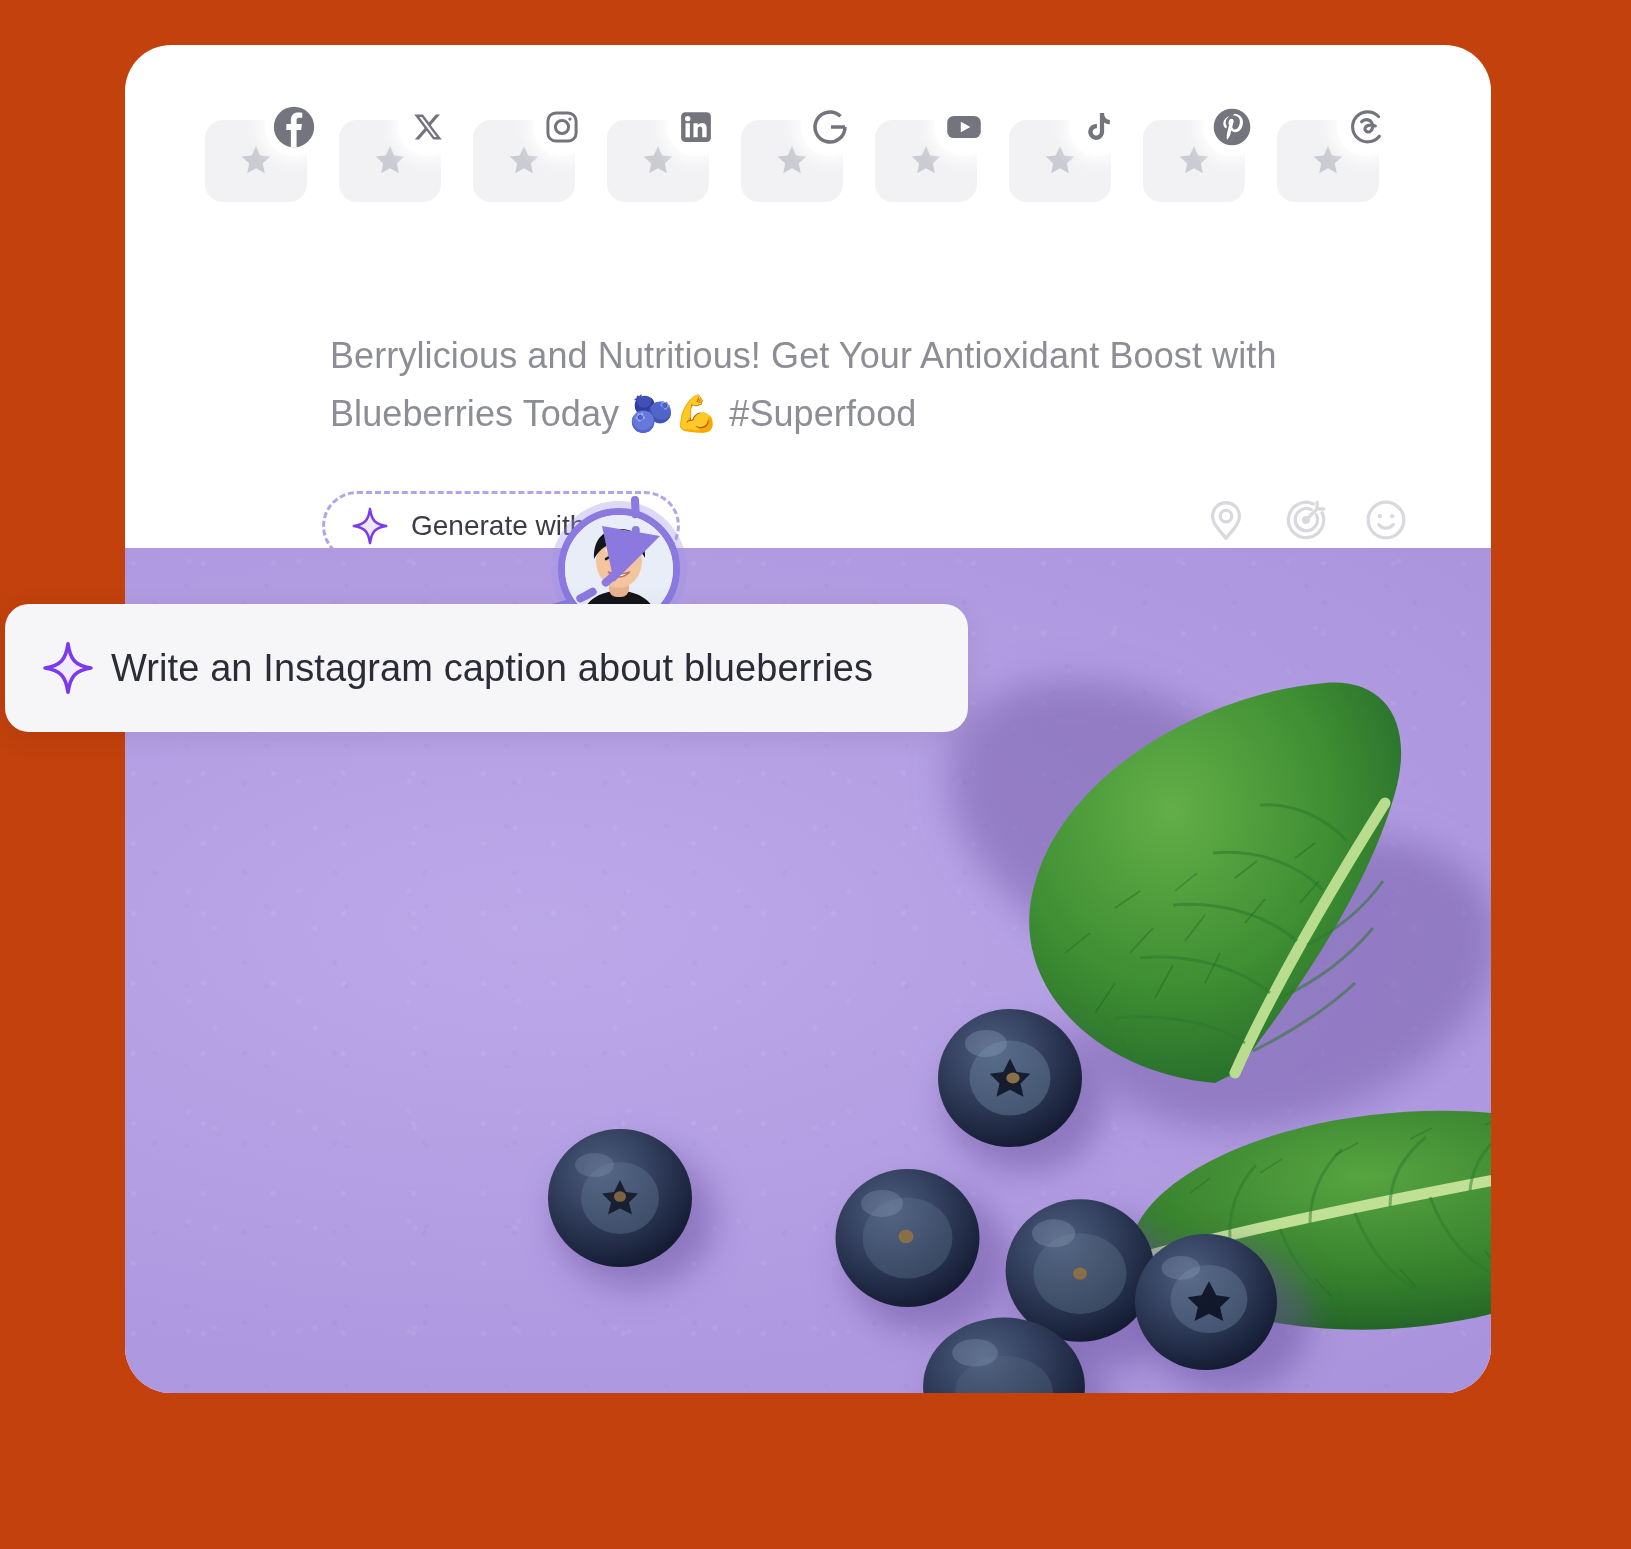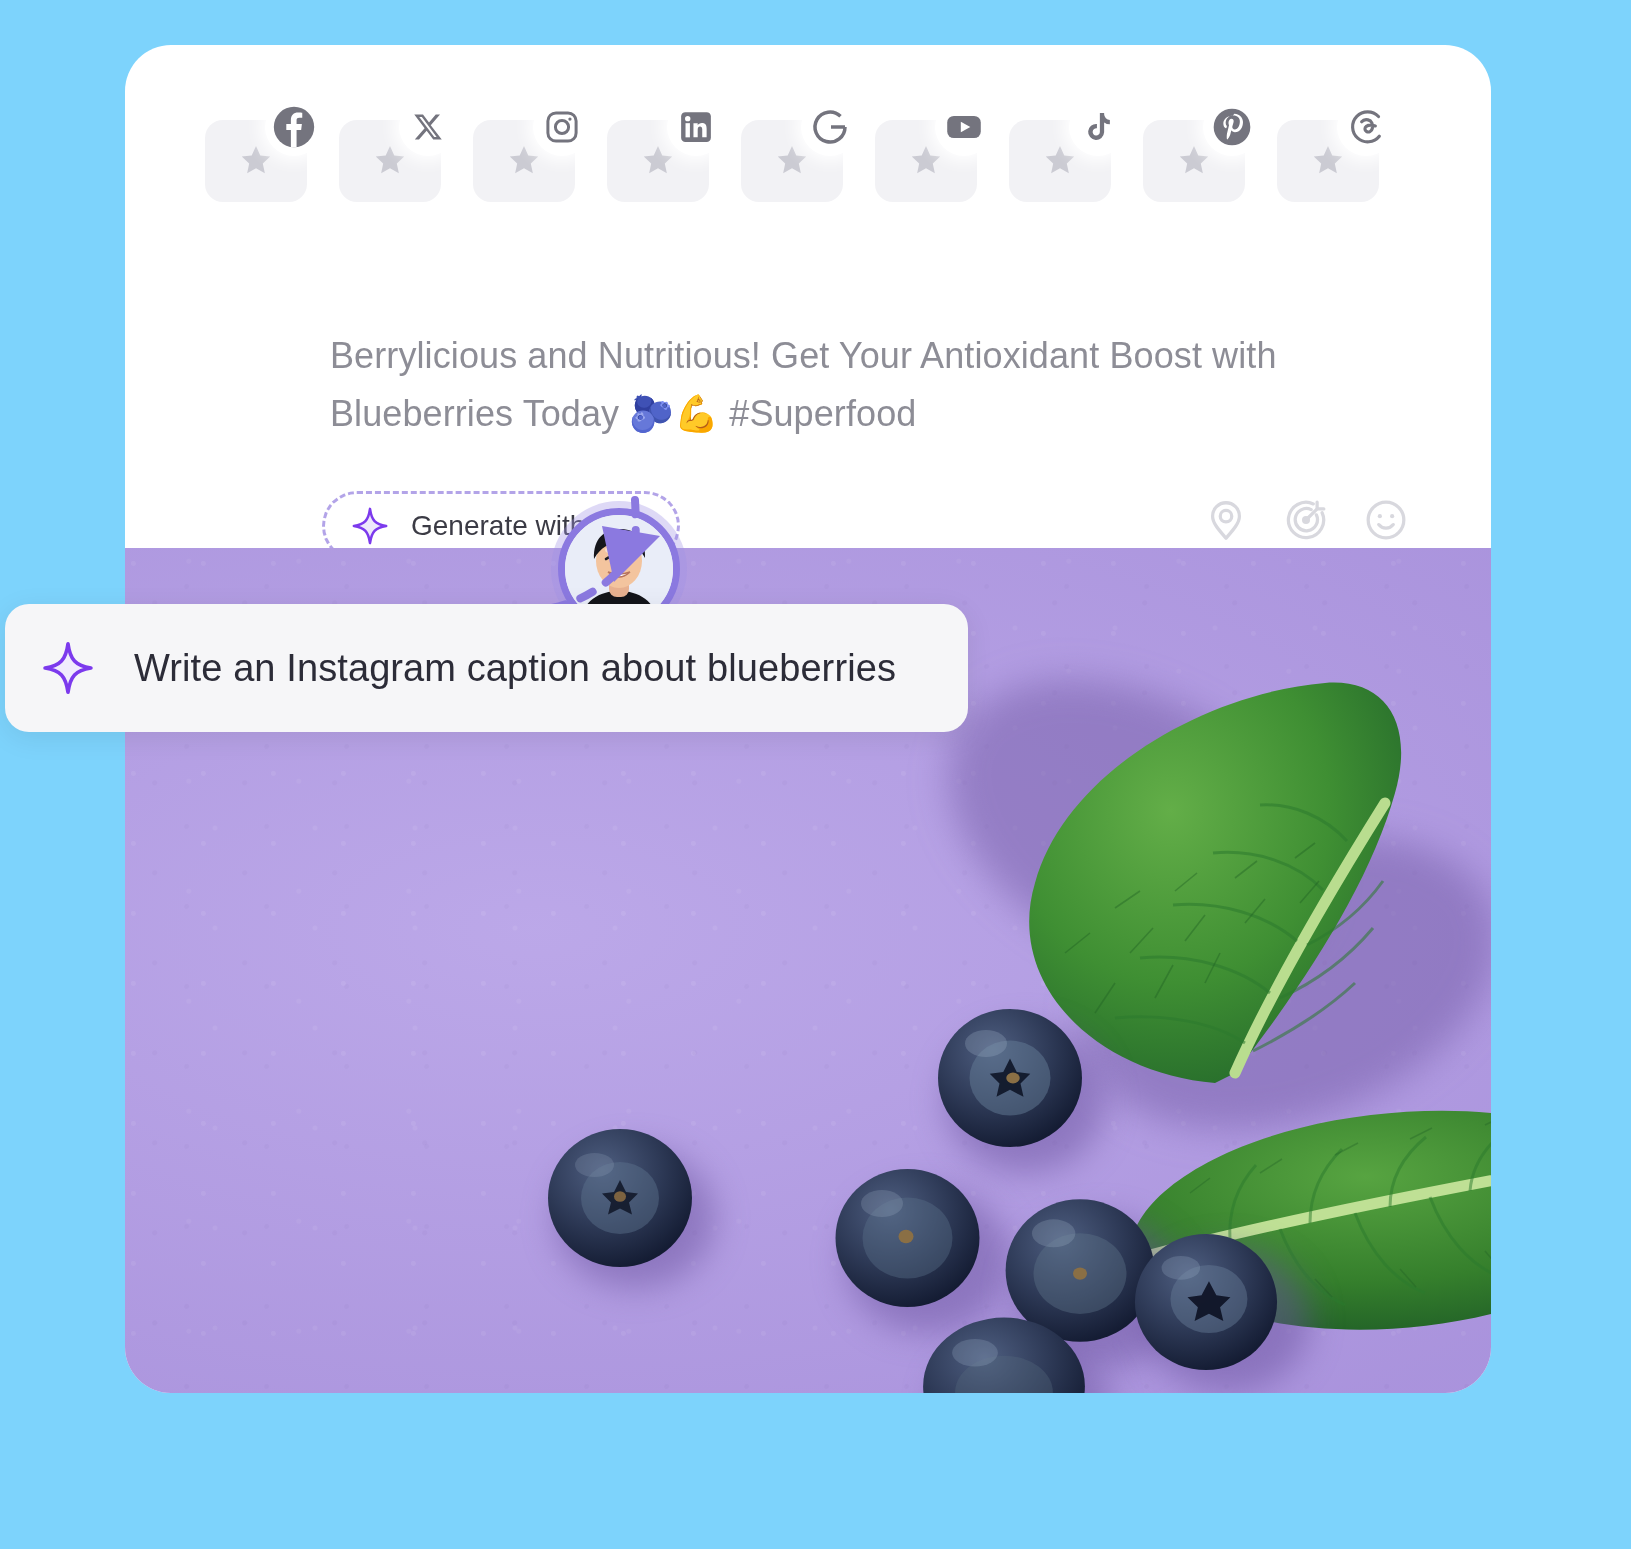--- a/index.html
+++ b/index.html
@@ -9,21 +9,21 @@
     height: 1549px;
     background: #000000;
     font-family: "Liberation Sans", sans-serif;
     overflow: hidden;
   }
 
   #stage {
     position: relative;
     width: 1631px;
     height: 1549px;
-    background: #7dd3fc;
+    background: #c2410c;
   }
 
   
   .card {
     position: absolute;
     left: 125px;
     top: 45px;
     width: 1366px;
     height: 1348px;
     background: #ffffff;
@@ -176,21 +176,21 @@
   .prompt-bubble {
     position: absolute;
     left: 5px;
     top: 604px;
     width: 963px;
     height: 128px;
     background: #f6f6f8;
     border-radius: 24px;
     display: flex;
     align-items: center;
-    gap: 39px;
+    gap: 16px;
     padding-left: 36px;
     z-index: 50;
     box-shadow: 0 6px 28px rgba(0,0,0,.08);
   }
   .prompt-text {
     font-size: 38px;
     color: #2c2c38;
     font-weight: 400;
     letter-spacing: .1px;
   }

